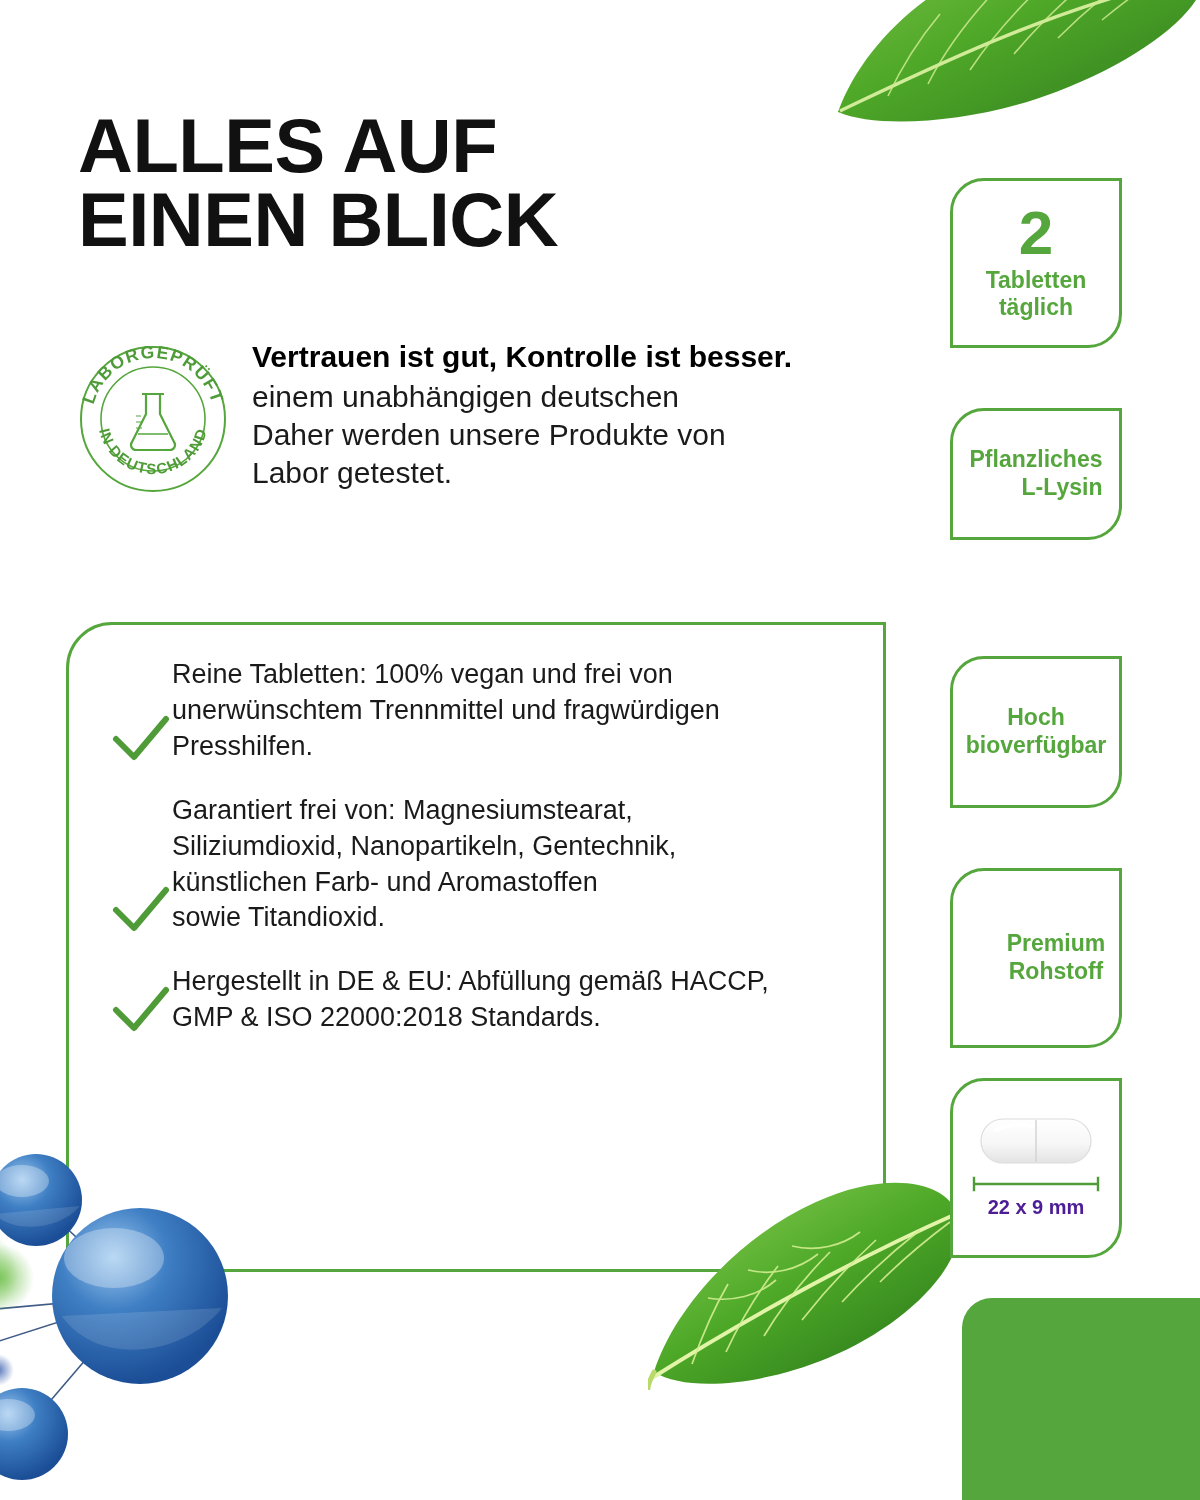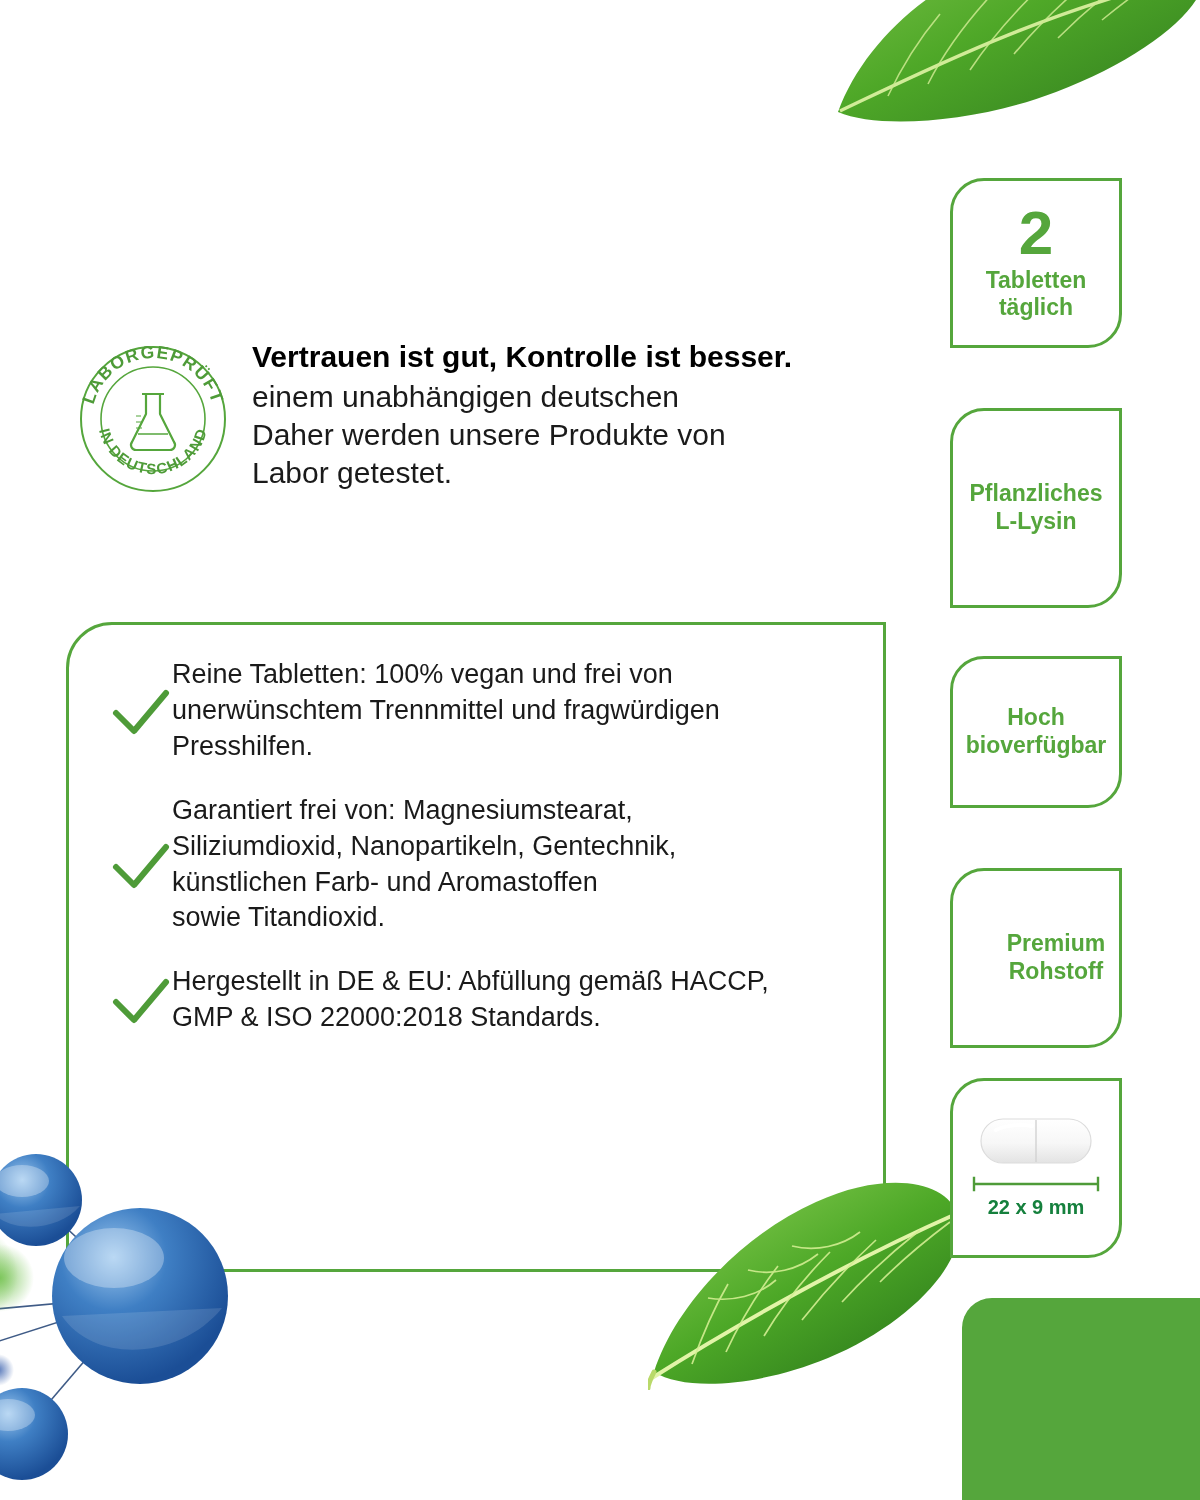--- a/index.html
+++ b/index.html
@@ -81,21 +81,21 @@
   .check-list {
     position: absolute;
     left: 110px;
     top: 655px;
     width: 740px;
     z-index: 5;
   }
   .check-item {
     position: relative;
     display: flex;
-    align-items: center;
+    align-items: flex-end;
     margin-bottom: 26px;
   }
   .check-mark {
     flex: 0 0 62px;
     height: 52px;
     margin-top: 6px;
   }
   .check-text {
     font-size: 27px;
     line-height: 1.33;
@@ -129,32 +129,32 @@
   .card-label span { display: block; }
 
   #card-dose { top: 178px; height: 170px; }
   .dose-num {
     font-size: 62px;
     font-weight: bold;
     line-height: 0.95;
     color: #55A63C;
     margin-bottom: 4px;
   }
-  #card-lysin { top: 408px; height: 200px; }
+  #card-lysin { top: 408px; height: 132px; text-align: right; }
   #card-bio   { top: 656px; height: 152px; }
   #card-raw   { top: 868px; height: 180px; padding-left: 40px; }
   #card-size  { top: 1078px; height: 180px; }
 
   .capsule {
     width: 112px;
     height: 46px;
     margin-bottom: 12px;
   }
   .dim-line { width: 132px; height: 16px; margin-bottom: 4px; }
-  .size-text { font-size: 20px; font-weight: bold; color: #15803d; }
+  .size-text { font-size: 20px; font-weight: bold; color: #4c1d95; }
 
   
   .green-block {
     position: absolute;
     left: 962px;
     top: 1298px;
     width: 260px;
     height: 220px;
     background: #55A63C;
     border-radius: 30px 0 0 0;
@@ -184,20 +184,24 @@
     <g stroke="#cdea90" stroke-width="1.6" fill="none" opacity="0.85">
       <path d="M60 162 C 74 132, 92 104, 112 80"></path>
       <path d="M100 150 C 116 118, 140 86, 166 58"></path>
       <path d="M142 136 C 162 106, 190 74, 218 48"></path>
       <path d="M186 120 C 208 94, 236 66, 266 42"></path>
       <path d="M230 104 C 252 82, 282 56, 312 36"></path>
       <path d="M274 86 C 296 68, 324 46, 352 32"></path>
     </g>
   </svg>
 
+  <h1 class="headline">
+    <span>ALLES AUF</span>
+    <span class="l2">EINEN BLICK</span>
+  </h1>
 
   <svg class="seal" viewBox="0 0 162 162">
     <defs>
       <path id="arcTop" d="M 20 81 A 61 61 0 0 1 142 81"></path>
       <path id="arcBot" d="M 26 81 A 55 55 0 0 0 136 81"></path>
     </defs>
     <circle cx="81" cy="81" r="72" fill="none" stroke="#55A63C" stroke-width="2"></circle>
     <circle cx="81" cy="81" r="52" fill="none" stroke="#55A63C" stroke-width="1.6"></circle>
     <text font-family="Liberation Sans, sans-serif" font-size="17.5" font-weight="bold" fill="#4e9b38" letter-spacing="1.4">
       <textPath href="#arcTop" startOffset="50%" text-anchor="middle">LABORGEPRÜFT</textPath>

